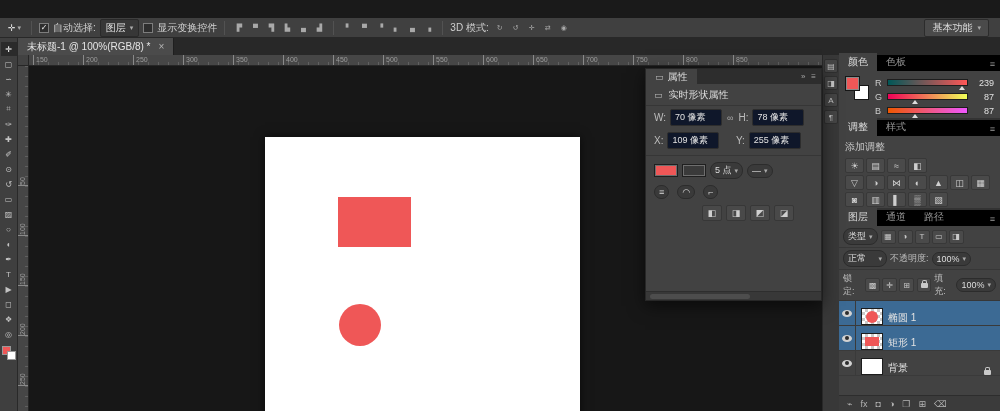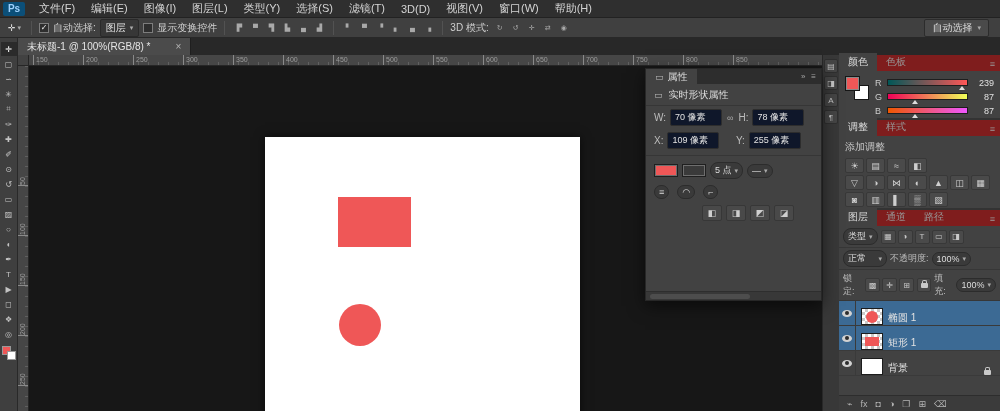--- a/index.html
+++ b/index.html
@@ -29,21 +29,21 @@
        padding:1px 5px; font-size:10px; color:#e0e0e0; border-radius:2px; }
   .sep{ width:1px; height:14px; background:#2c2c2c; border-right:1px solid #525252; margin:0 3px; }
   .icon-group{ display:flex; gap:2px; }
   .opt-icon{ width:14px; height:13px; display:flex; align-items:center; justify-content:center;
              font-size:7px; color:#a9a9a9; }
   .ws{ margin-left:auto; margin-right:6px; display:flex; align-items:center; gap:5px; background:#4a4a4a;
        border:1px solid #2c2c2c; padding:1px 7px; font-size:10px; color:#ddd; border-radius:2px; }
 
   
   .tabbar{ position:absolute; left:18px; top:38px; width:982px; height:17px; background:#282828; display:flex; }
-  .doc-tab{ height:17px; background:#4b4b4b; color:#e5e5e5; display:flex; align-items:center; gap:25px;
+  .doc-tab{ height:17px; background:#4b4b4b; color:#e5e5e5; display:flex; align-items:center; gap:8px;
             padding:0 9px; font-size:10px; border-right:1px solid #1f1f1f; }
   .doc-close{ color:#b5b5b5; font-size:10px; }
 
   
   .toolbar{ position:absolute; left:0; top:38px; width:18px; bottom:0; background:#3f3f3f;
             border-right:1px solid #292929; display:flex; flex-direction:column; align-items:center; padding-top:4px; }
   .tools-list{ display:flex; flex-direction:column; align-items:center; gap:1px; }
   .tool{ width:16px; height:14px; display:flex; align-items:center; justify-content:center;
          font-size:8px; color:#c3c3c3; }
   .tools-list .tool:first-child{ background:#2b2b2b; color:#fff; }
@@ -110,21 +110,21 @@
                gap:3px; padding-top:4px; }
   .strip-icon{ width:14px; height:14px; background:#454545; border:1px solid #2f2f2f; border-radius:2px;
                display:flex; align-items:center; justify-content:center; font-size:8px; color:#c5c5c5; }
 
   
   .right-col{ position:absolute; left:839px; top:55px; width:161px; bottom:0; background:#333; }
   .sec{ position:absolute; left:0; width:161px; background:#424242; }
   .sec-color{ top:0; height:63px; }
   .sec-adjust{ top:65px; height:88px; }
   .sec-layers{ top:155px; bottom:0; display:flex; flex-direction:column; }
-  .panel-tabs{ height:16px; background:#7f1d1d; display:flex; align-items:flex-end; flex:0 0 16px; }
+  .panel-tabs{ height:16px; background:#000000; display:flex; align-items:flex-end; flex:0 0 16px; }
   .ptab{ padding:2px 9px 2px; font-size:10px; color:#979797; }
   .ptab.active{ background:#424242; color:#dcdcdc; }
   .ptab-menu{ margin-left:auto; padding:0 5px 2px 0; font-size:9px; color:#9a9a9a; }
 
   .color-body{ display:flex; gap:6px; padding:5px 6px; }
   .swatch-stack{ position:relative; width:24px; height:24px; flex:0 0 24px; }
   .cs-fg{ position:absolute; left:0; top:0; width:15px; height:15px; background:#EF5757;
           border:1px solid #161616; box-shadow:inset 0 0 0 1px #8a8a8a; z-index:2; }
   .cs-bg{ position:absolute; right:0; bottom:0; width:15px; height:15px; background:#fff; border:1px solid #161616; }
   .sliders{ flex:1; display:flex; flex-direction:column; gap:1px; }
@@ -170,36 +170,20 @@
   .row-lock{ margin-left:auto; margin-right:5px; }
   .l-bottom{ flex:0 0 16px; height:16px; background:#3b3b3b; border-top:1px solid #2d2d2d; display:flex;
              align-items:center; gap:8px; padding:0 8px; font-size:9px; color:#b3b3b3; margin-top:auto; }
   .tiny{ font-size:9px; color:#bdbdbd; }
 </style>
 </head>
 <body>
 
 <div class="app">
 
-  <div class="menubar">
-    <div class="ps-logo">Ps</div>
-    <div class="menu-items">
-        <span class="menu-item">文件(F)</span>
-        <span class="menu-item">编辑(E)</span>
-        <span class="menu-item">图像(I)</span>
-        <span class="menu-item">图层(L)</span>
-        <span class="menu-item">类型(Y)</span>
-        <span class="menu-item">选择(S)</span>
-        <span class="menu-item">滤镜(T)</span>
-        <span class="menu-item">3D(D)</span>
-        <span class="menu-item">视图(V)</span>
-        <span class="menu-item">窗口(W)</span>
-        <span class="menu-item">帮助(H)</span>
-      </div>
-  </div>
 
   <div class="optionsbar">
     <span class="tp">
       <span class="tp-icon">✛</span>
       <span class="caret">▾</span>
     </span>
     <span class="sep"></span>
     <span class="cb">✓</span>
     <span class="opt-label">自动选择:</span>
     <span class="dd">
@@ -229,21 +213,21 @@
     <span class="sep"></span>
     <span class="opt-label">3D 模式:</span>
     <span class="icon-group">
         <span class="opt-icon">↻</span>
         <span class="opt-icon">↺</span>
         <span class="opt-icon">✛</span>
         <span class="opt-icon">⇄</span>
         <span class="opt-icon">◉</span>
       </span>
     <span class="ws">
-      <span>自动选择</span>
+      <span>基本功能</span>
       <span class="caret">▾</span>
     </span>
   </div>
 
   <div class="tabbar">
     <div class="doc-tab">
       <span>未标题-1 @ 100%(RGB/8) *</span>
       <span class="doc-close">×</span>
     </div>
   </div>

